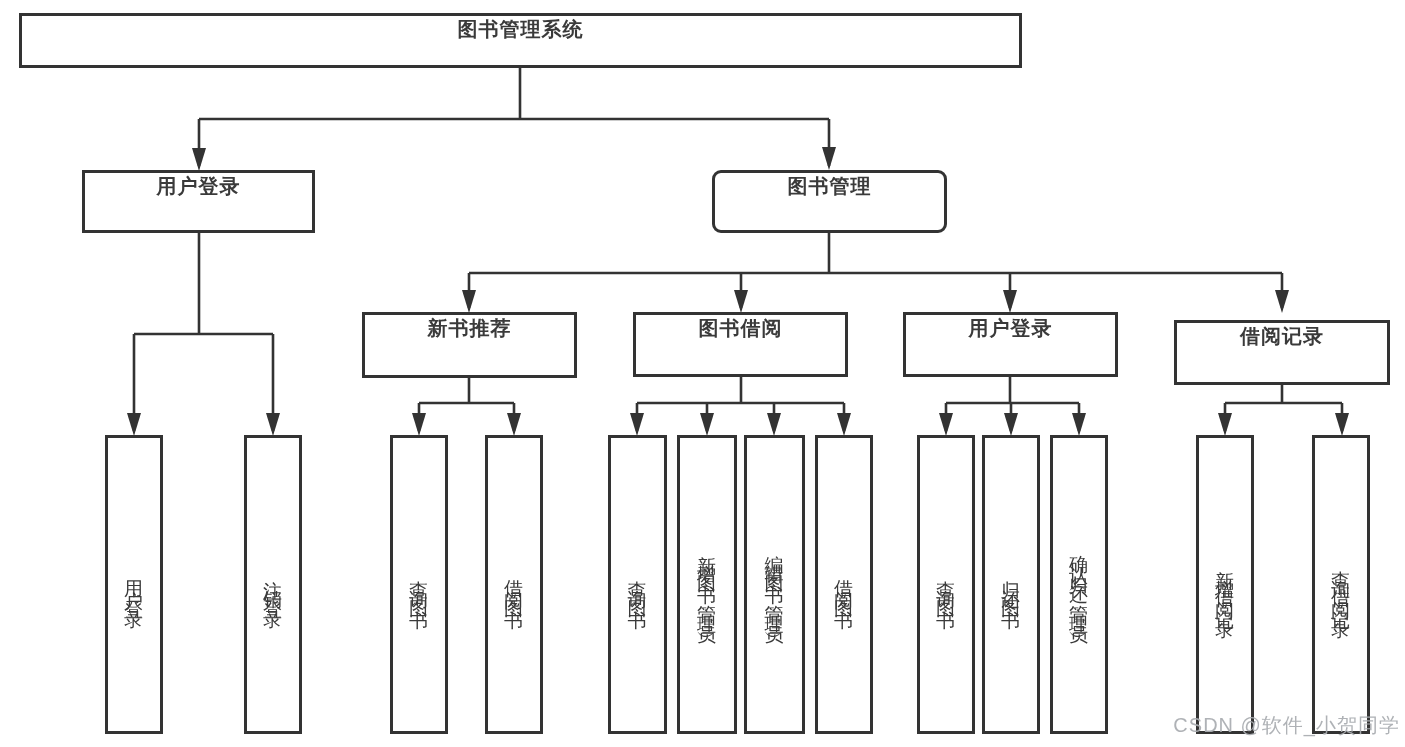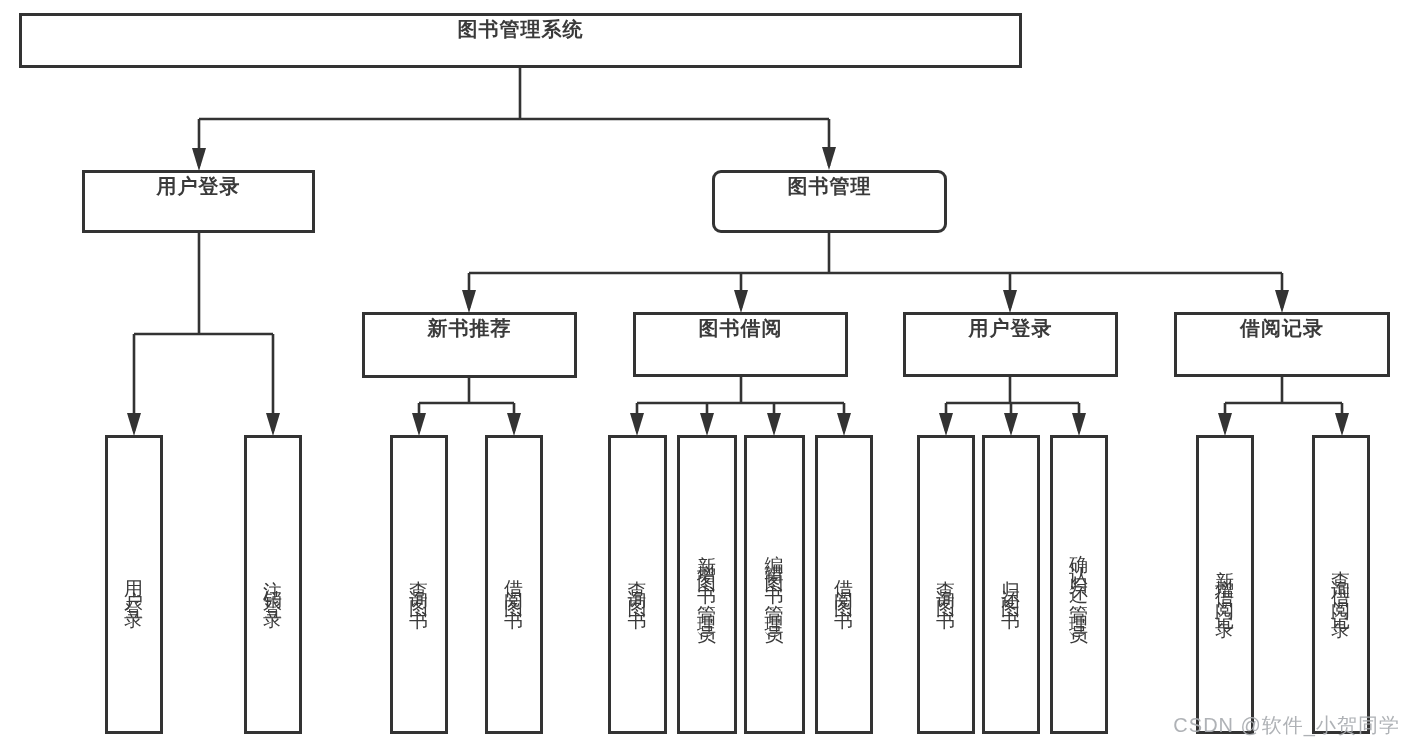--- a/index.html
+++ b/index.html
@@ -83,21 +83,21 @@
 
   <div class="box" style="left:362px;top:312px;width:215px;height:66px;">
     <span>新书推荐</span>
   </div>
   <div class="box" style="left:633px;top:312px;width:215px;height:65px;">
     <span>图书借阅</span>
   </div>
   <div class="box" style="left:903px;top:312px;width:215px;height:65px;">
     <span>用户登录</span>
   </div>
-  <div class="box" style="left:1174px;top:312px;width:216px;height:65px;">
+  <div class="box" style="left:1174px;top:320px;width:216px;height:65px;">
     <span>借阅记录</span>
   </div>
 
   <div class="vbox" style="left:105px;width:58px;">
     <span class="vtext">用户登录</span>
   </div>
   <div class="vbox" style="left:244px;width:58px;">
     <span class="vtext">注销登录</span>
   </div>
 

